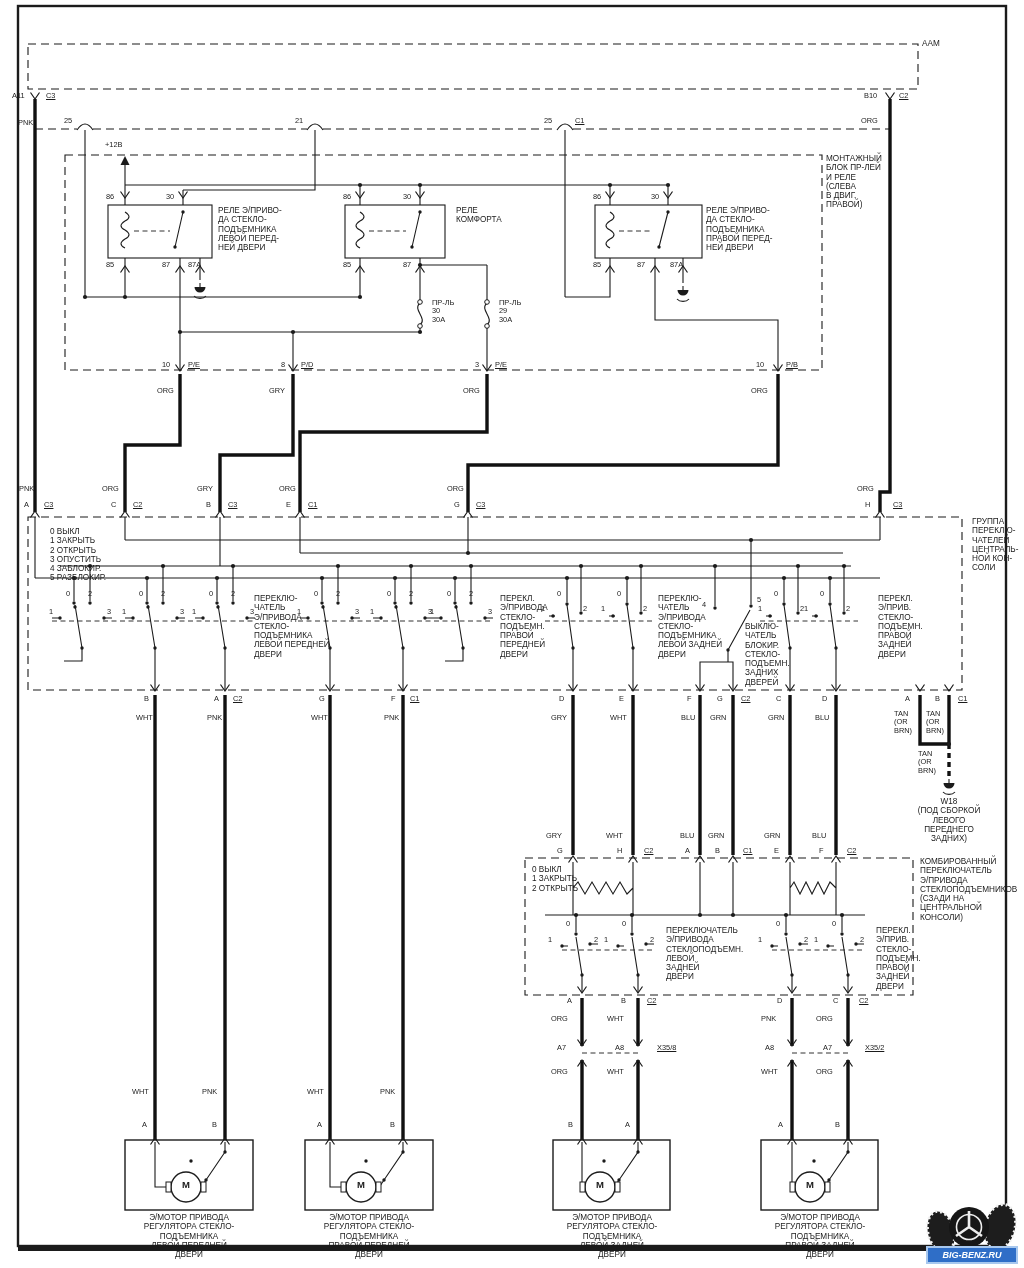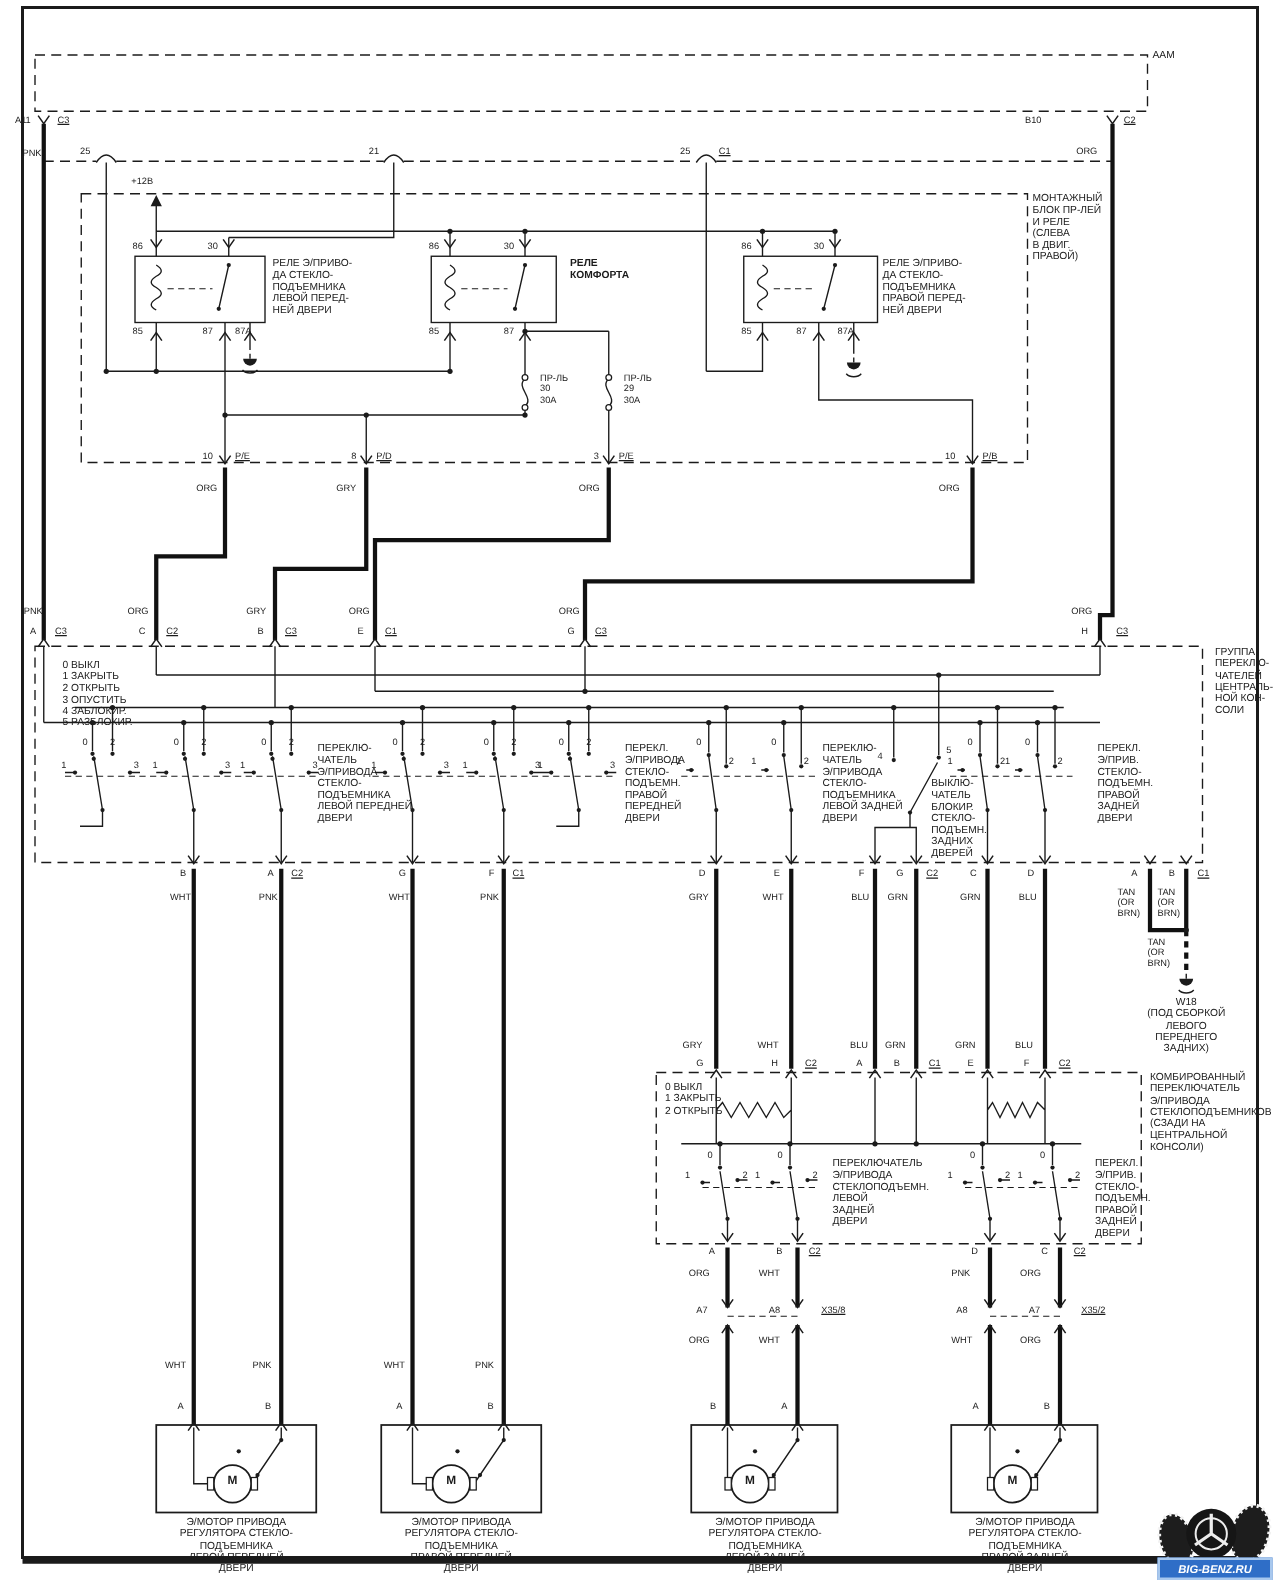--- a/index.html
+++ b/index.html
@@ -343,21 +343,21 @@
       <circle cx="969" cy="1227" r="12.5" fill="none" stroke="#ededed" stroke-width="1.6"></circle>
       <path d="M969,1227 L969,1211 M969,1227 L956,1236 M969,1227 L982,1236" stroke="#ededed" stroke-width="2.6" fill="none"></path>
     </g>
   </svg>
 
   <div id="labels">
       <div class="lbl" style="left: 922px; top: 39px;">AAM</div>
       <div class="lbl xs" style="left: 12px; top: 92px;">A11</div>
       <div class="lbl xs u" style="left: 46px; top: 92px;">C3</div>
       <div class="lbl xs" style="left: 18px; top: 119px;">PNK</div>
-      <div class="lbl xs" style="left: 820px; top: 92px; text-align: right;">B10</div>
+      <div class="lbl xs" style="left: 864px; top: 92px; text-align: right;">B10</div>
       <div class="lbl xs u" style="left: 899px; top: 92px;">C2</div>
       <div class="lbl xs" style="left: 861px; top: 117px;">ORG</div>
       <div class="lbl xs" style="left: 64px; top: 117px;">25</div>
       <div class="lbl xs" style="left: 295px; top: 117px;">21</div>
       <div class="lbl xs" style="left: 544px; top: 117px;">25</div>
       <div class="lbl xs u" style="left: 575px; top: 117px;">C1</div>
       <div class="lbl xs" style="left: 105px; top: 141px;">+12В</div>
       <div class="lbl" style="left: 826px; top: 154px;">МОНТАЖНЫЙ
 БЛОК ПР-ЛЕЙ
 И РЕЛЕ
@@ -371,21 +371,21 @@
       <div class="lbl xs" style="left: 188px; top: 261px;">87A</div>
       <div class="lbl" style="left: 218px; top: 206px;">РЕЛЕ Э/ПРИВО-
 ДА СТЕКЛО-
 ПОДЪЕМНИКА
 ЛЕВОЙ ПЕРЕД-
 НЕЙ ДВЕРИ</div>
       <div class="lbl xs" style="left: 343px; top: 193px;">86</div>
       <div class="lbl xs" style="left: 403px; top: 193px;">30</div>
       <div class="lbl xs" style="left: 343px; top: 261px;">85</div>
       <div class="lbl xs" style="left: 403px; top: 261px;">87</div>
-      <div class="lbl" style="left: 456px; top: 206px; font-weight: bold;">РЕЛЕ
+      <div class="lbl" style="left: 456px; top: 206px;">РЕЛЕ
 КОМФОРТА</div>
       <div class="lbl xs" style="left: 593px; top: 193px;">86</div>
       <div class="lbl xs" style="left: 651px; top: 193px;">30</div>
       <div class="lbl xs" style="left: 593px; top: 261px;">85</div>
       <div class="lbl xs" style="left: 637px; top: 261px;">87</div>
       <div class="lbl xs" style="left: 670px; top: 261px;">87A</div>
       <div class="lbl" style="left: 706px; top: 206px;">РЕЛЕ Э/ПРИВО-
 ДА СТЕКЛО-
 ПОДЪЕМНИКА
 ПРАВОЙ ПЕРЕД-

